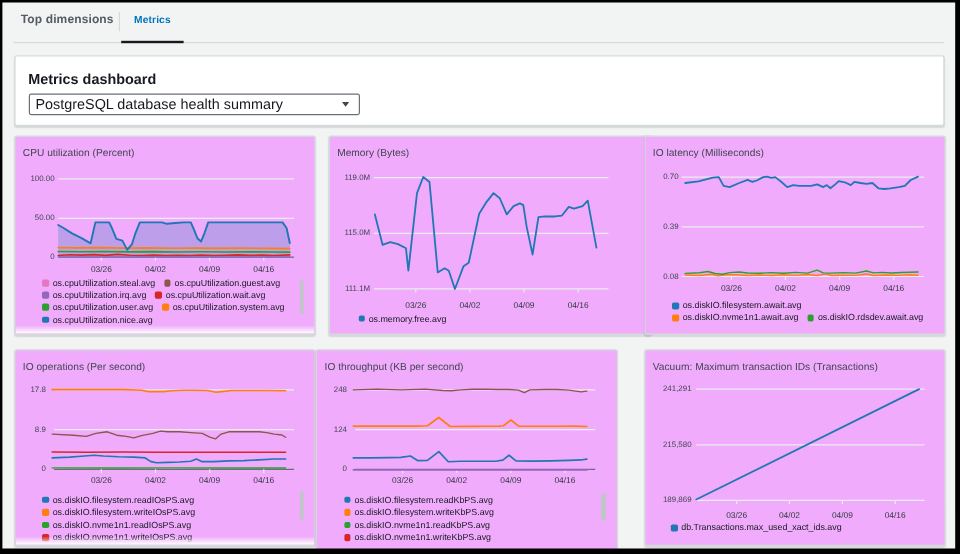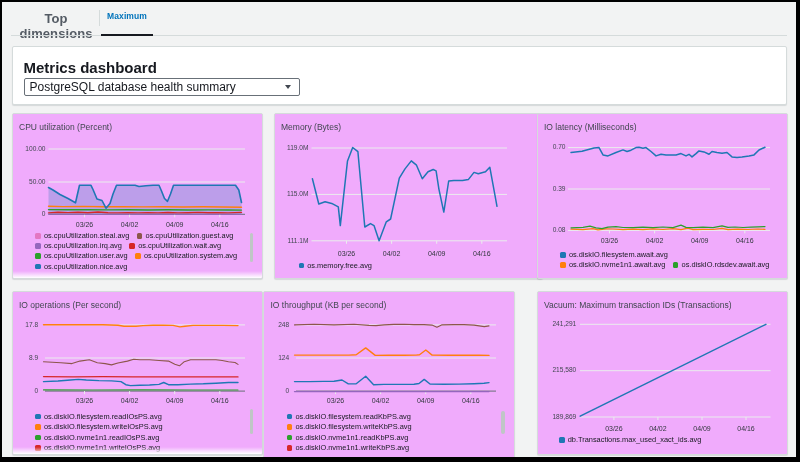--- a/index.html
+++ b/index.html
@@ -1,29 +1,29 @@
 <!DOCTYPE html>
 <html><head><meta charset="utf-8">
 <style>
 html,body{margin:0;padding:0}
 body{width:800px;height:462px;position:relative;background:#f2f3f3;
   font-family:"Liberation Sans",sans-serif;overflow:hidden}
 .frame{position:absolute;left:0;top:0;right:0;bottom:0;
   border-top:2px solid #000;border-left:2px solid #000;border-right:4.5px solid #000;
   border-bottom:5px solid #000;z-index:50;pointer-events:none}
 .tab1{position:absolute;left:12px;top:11px;width:88px;text-align:center;
-  font-size:13px;font-weight:bold;color:#545b64;letter-spacing:0.1px}
+  font-size:10px;font-weight:bold;color:#545b64;letter-spacing:0.1px}
 .tab2{position:absolute;left:101px;top:11px;width:52px;text-align:center;
   font-size:8.5px;font-weight:bold;color:#0073bb;letter-spacing:0.1px}
 .tabsep{position:absolute;left:99px;top:10px;width:1px;height:16px;background:#d5dbdb}
 .tabrule{position:absolute;left:11px;top:34.5px;width:776px;height:1px;background:#d5dbdb}
 .tabline{position:absolute;left:101px;top:33.5px;width:52px;height:2.5px;background:#16191f}
 .panel{position:absolute;left:11.5px;top:45.5px;width:773.5px;height:57.5px;background:#fff;
   border:1px solid #d5dbdb;border-radius:2px;box-shadow:0 1px 1px rgba(0,28,36,0.12)}
-.ph{position:absolute;left:11px;top:12px;font-size:15px;font-weight:bold;color:#16191f}
+.ph{position:absolute;left:11px;top:12px;font-size:12px;font-weight:bold;color:#16191f}
 .sel{position:absolute;left:11.5px;top:31.5px;width:269px;height:16px;background:#fff;
   border:1px solid #687078;border-radius:2px;font-size:12px;color:#16191f;
   line-height:16px;padding-left:4.5px}
 .arr{position:absolute;right:8px;top:6px;width:0;height:0;
   border-left:3.6px solid transparent;border-right:3.6px solid transparent;
   border-top:4.8px solid #414750}
 .card{position:absolute;box-sizing:border-box;background:#f0abfc;border:1px solid #d5dbdb;border-radius:2px;
   overflow:hidden;box-shadow:0 1px 1px rgba(0,28,36,0.12)}
 .ct{position:absolute;left:6.5px;top:8px;font-size:8.5px;color:#414750}
 .lr{position:absolute;white-space:nowrap;font-size:7.4px;color:#16191f;line-height:8px}
@@ -31,21 +31,21 @@
 .sw{display:inline-block;width:5.5px;height:5.5px;border-radius:1.5px;margin-right:3.2px;
   position:relative;top:0.5px}
 .sb{position:absolute;width:3.5px;border-radius:2px;background:#bfc6c6}
 .fade{position:absolute;left:0;right:0;bottom:0;height:7px;
   background:linear-gradient(rgba(255,255,255,0),#fff)}
 svg text{font-family:"Liberation Sans",sans-serif}
 </style></head>
 <body>
 <div class="tab1">Top dimensions</div>
 <div class="tabsep"></div>
-<div class="tab2">Maximum</div>
+<div class="tab2">Metrics</div>
 <div class="tabrule"></div>
 <div class="tabline"></div>
 <div class="panel">
   <div class="ph">Metrics dashboard</div>
   <div class="sel">PostgreSQL database health summary<span class="arr"></span></div>
 </div>
 
 <div class="card" style="left:11.5px;top:113px;width:251px;height:165.5px">
   <div class="ct">CPU utilization (Percent)</div>
   <svg width="251" height="165.5" viewBox="0 0 251 165.5" style="position:absolute;left:0;top:0">

